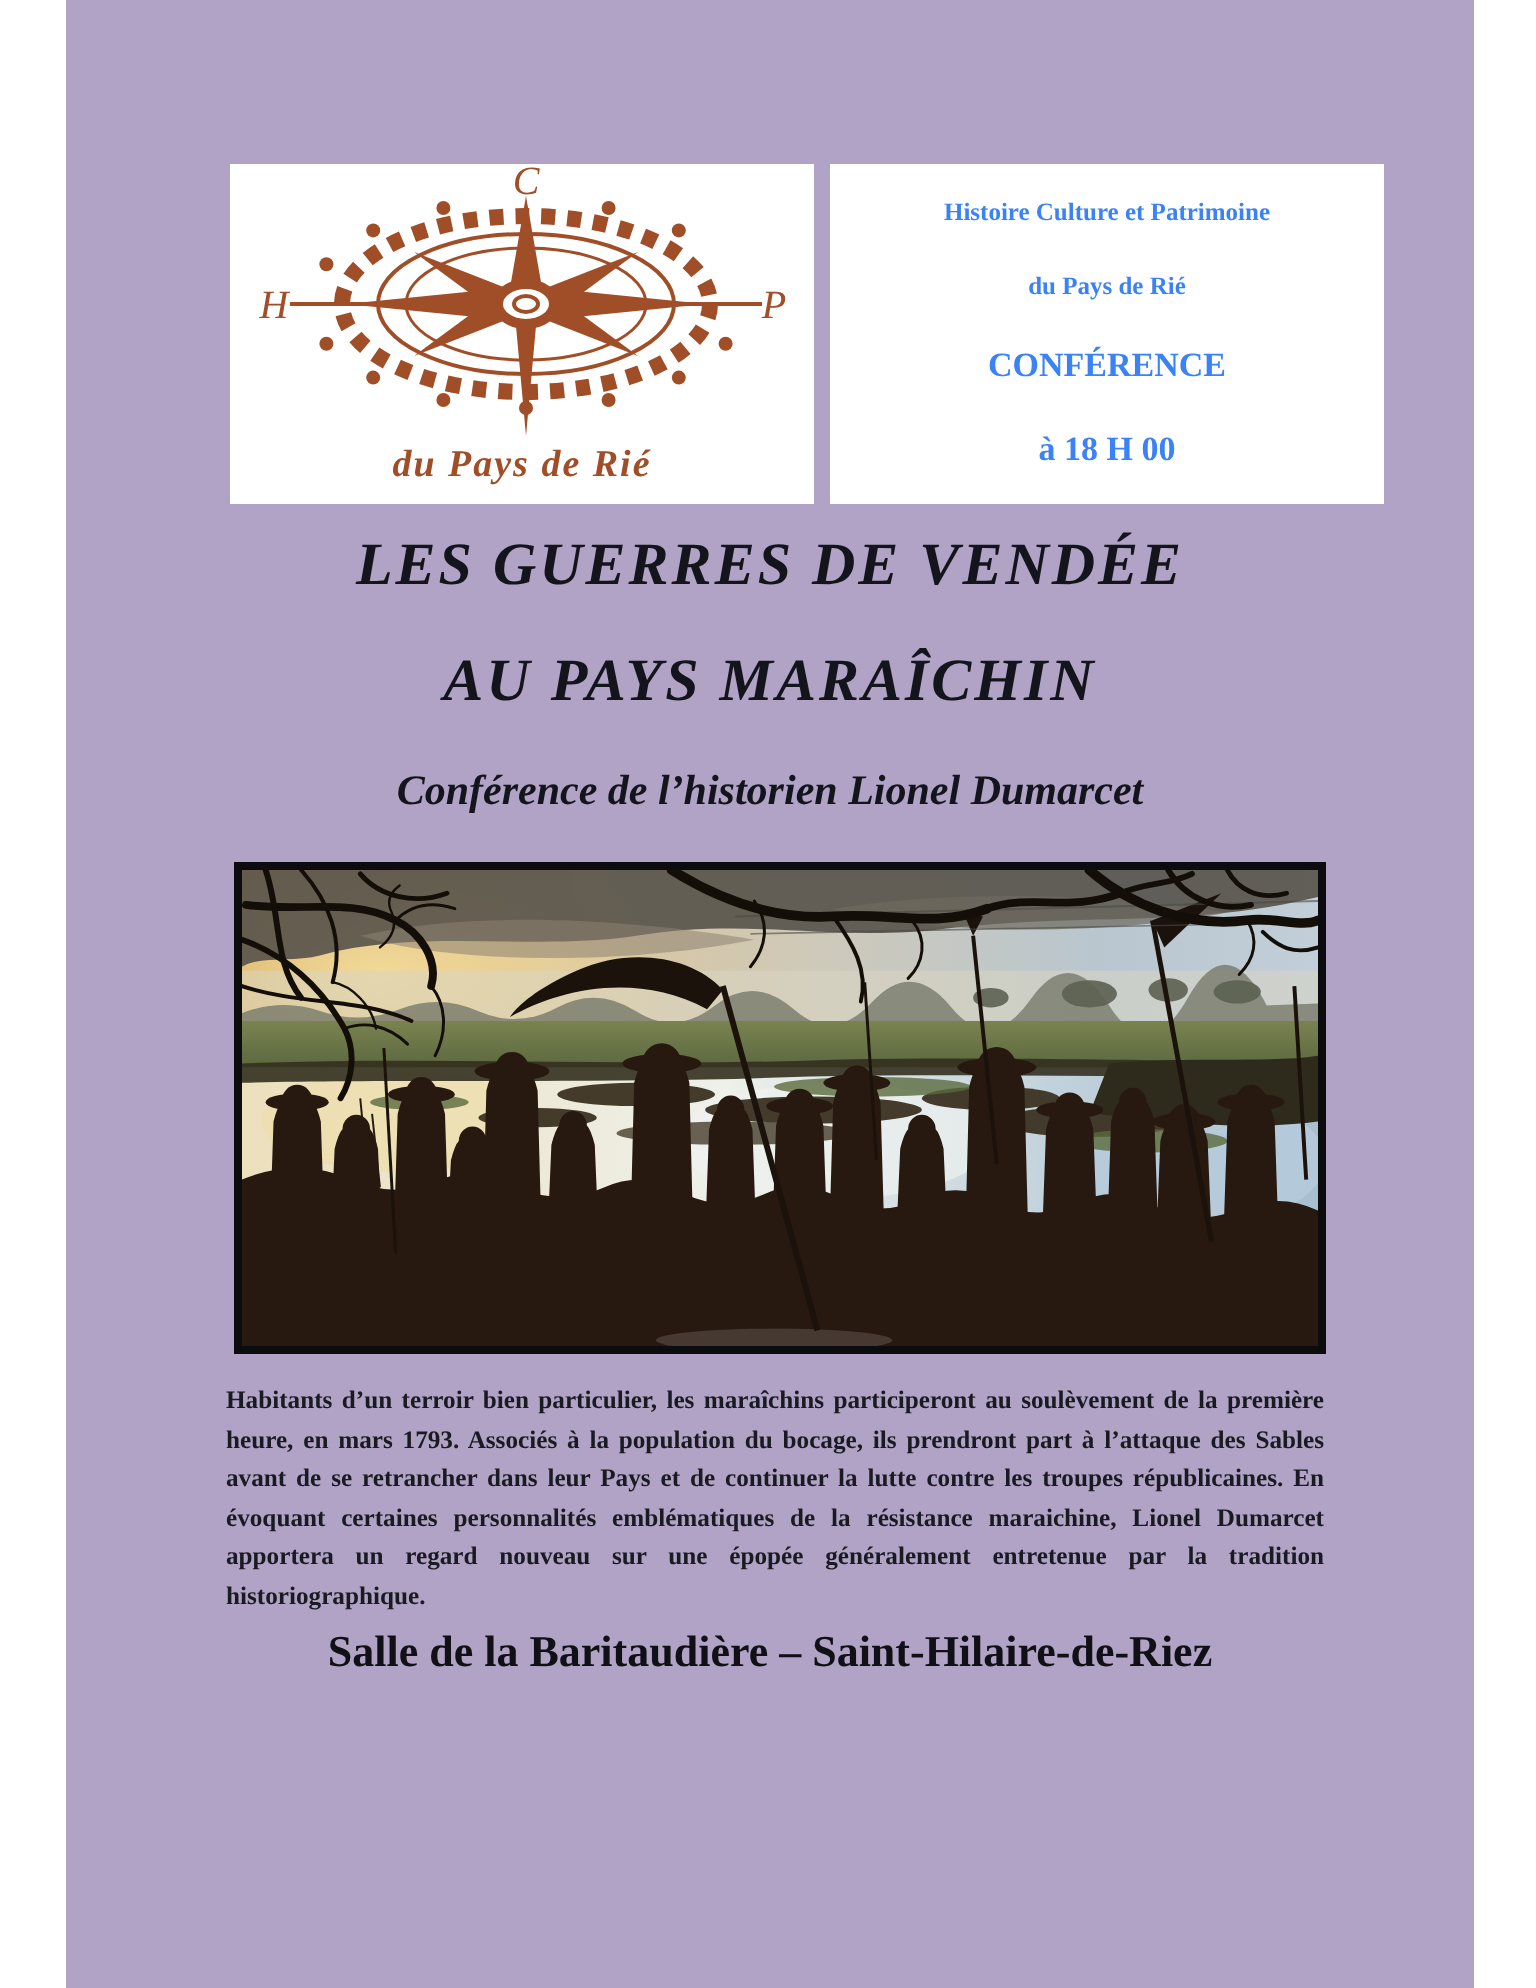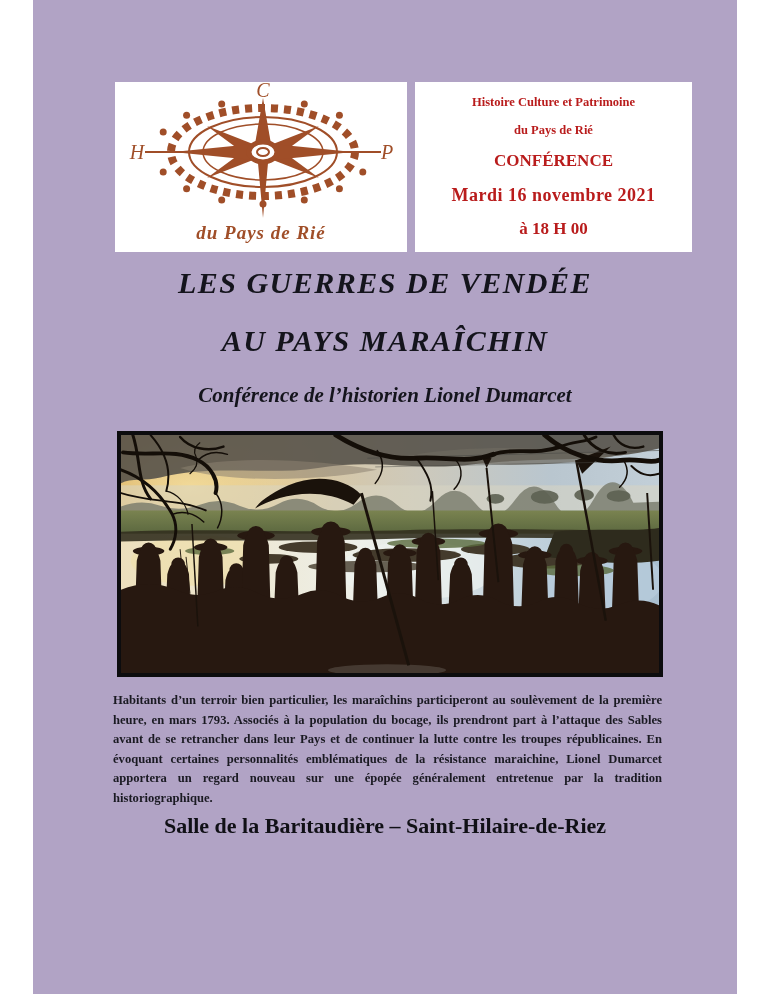--- a/index.html
+++ b/index.html
@@ -6,21 +6,21 @@
     --purple:#b1a3c5; --paper:#ffffff; --rust:#a04e28; --ink:#17171f; --pborder:#0c0c0e;
   }
   *{margin:0;padding:0;box-sizing:border-box;}
   body{width:768px;height:994px;background:var(--paper);font-family:"Liberation Serif","DejaVu Serif",serif;color:var(--ink);}
   .canvas{position:relative;width:768px;height:994px;background:var(--paper);overflow:hidden;}
   .page{position:absolute;left:33px;top:0;width:704px;height:994px;background:var(--purple);}
   .abs{position:absolute;}
   
   .logo-box{left:82px;top:82px;width:292px;height:170px;background:var(--paper);}
   .logo-caption{position:absolute;left:0;right:0;bottom:8px;text-align:center;font-style:italic;font-weight:bold;font-size:19px;color:var(--rust);letter-spacing:1px;}
-  .info-box{left:382px;top:82px;width:277px;height:170px;background:var(--paper);display:flex;flex-direction:column;justify-content:space-around;align-items:center;padding:6px 4px;text-align:center;font-weight:bold;color:#b91c1c;}
+  .info-box{left:382px;top:82px;width:277px;height:170px;background:var(--paper);display:flex;flex-direction:column;justify-content:space-around;align-items:center;padding:6px 4px;text-align:center;font-weight:bold;color:#3b82f6;}
   .ib-s{font-size:12.5px;}
   .ib-m{font-size:17px;}
   .ib-l{font-size:18px;letter-spacing:.5px;}
   
   .title{left:0;right:0;text-align:center;font-weight:bold;font-style:italic;font-size:30px;letter-spacing:1.5px;color:#14141c;}
   .t1{top:266px;}
   .t2{top:324px;}
   .subtitle{left:0;right:0;top:383px;text-align:center;font-weight:bold;font-style:italic;font-size:21px;color:#14141c;}
   
   .photo{left:84px;top:431px;width:546px;height:246px;border:4px solid var(--pborder);background:#777;}
@@ -74,21 +74,20 @@
         <text x="22" y="77" text-anchor="middle" font-size="20" font-style="italic" fill="#a04e28">H</text>
         <text x="272" y="77" text-anchor="middle" font-size="20" font-style="italic" fill="#a04e28">P</text>
       </svg>
       <div class="logo-caption">du Pays de Rié</div>
     </div>
 
     <div class="abs info-box">
       <div class="ib-s">Histoire Culture et Patrimoine</div>
       <div class="ib-s">du Pays de Rié</div>
       <div class="ib-m">CONFÉRENCE</div>
-      <div class="ib-l">Mardi 16 novembre 2021</div>
       <div class="ib-m">à 18 H 00</div>
     </div>
 
     <h1 class="abs title t2">AU PAYS MARAÎCHIN</h1>
     <h1 class="abs title t1">LES GUERRES DE VENDÉE</h1>
     <h2 class="abs subtitle">Conférence de l’historien Lionel Dumarcet</h2>
 
     <div class="abs photo">
       <svg viewBox="0 0 546 246" preserveAspectRatio="none">
         <defs>

